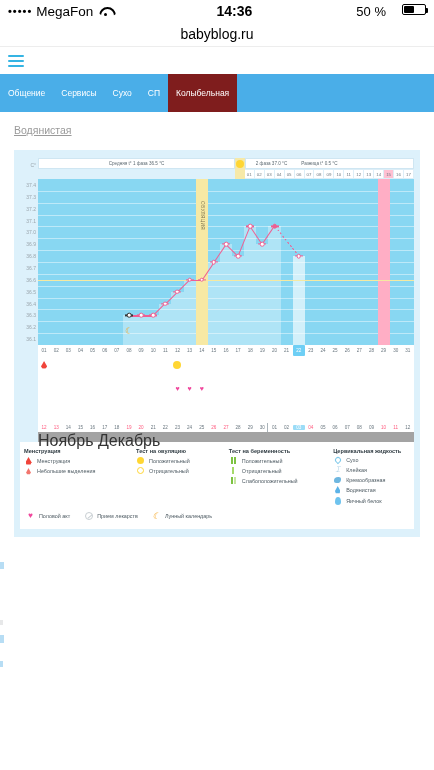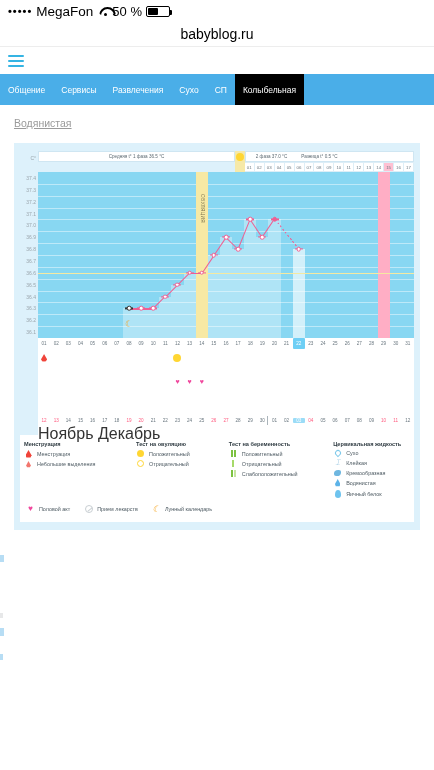--- a/index.html
+++ b/index.html
@@ -23,21 +23,21 @@
   .wifi:before{
     content:"";position:absolute;left:0;top:1px;width:13px;height:13px;
     border:2px solid #000;border-radius:50%;
     clip-path:polygon(0 0,100% 0,100% 42%,50% 75%,0 42%);
   }
   .wifi:after{
     content:"";position:absolute;left:5px;top:7px;width:3px;height:3px;
     background:#000;border-radius:50%;
   }
   .sb-center{flex:1;text-align:center;font-size:14px;font-weight:600;}
-  .sb-right{display:flex;align-items:center;gap:4px;flex:0 0 auto;}
+  .sb-right{display:flex;gap:16px;flex:0 0 auto;}
   .sb-pct{font-size:13px;font-weight:400;}
   .battery{position:relative;width:24px;height:11px;border:1px solid #000;border-radius:2px;}
   .battery-fill{position:absolute;left:1px;top:1px;bottom:1px;width:10px;background:#000;border-radius:1px;}
   .battery:after{content:"";position:absolute;right:-3px;top:3px;width:2px;height:5px;background:#000;border-radius:0 1px 1px 0;}
 
   
   .urlbar{
     height:24px;display:flex;align-items:center;justify-content:center;
     font-size:14px;color:#000;background:#fff;
   }
@@ -47,27 +47,27 @@
     height:28px;display:flex;align-items:center;gap:9px;
     padding:0 8px;background:#fff;border-top:1px solid #ededed;
   }
   .burger{width:16px;display:flex;flex-direction:column;gap:3px;cursor:pointer;}
   .burger span{display:block;height:2px;background:#35b4e3;border-radius:1px;}
   .logo{font-size:15px;font-weight:bold;font-style:italic;letter-spacing:-0.5px;}
   .logo .b1{color:#ec3b83;}
   .logo .b2{color:#2fa6e0;}
 
   
-  .navbar{display:flex;height:31px;font-size:8.5px;background:#4aaee8;}
+  .navbar{display:flex;height:38px;font-size:8.5px;background:#4aaee8;}
   .navbar a{
     display:flex;align-items:center;padding:0 8px;color:#fff;
     text-decoration:none;white-space:nowrap;
   }
   .navbar a.teal{background:#13c8c0;}
-  .navbar a.orange{background:#000000;}
+  .navbar a.orange{background:#7f1d1d;}
 
   
   .page-top{padding:8px 14px 0 14px;}
   .crumb{font-size:10.5px;color:#9a9a9a;text-decoration:underline;display:inline-block;}
   .page-title{font-size:21px;font-weight:bold;color:#3f3f3f;margin-top:6px;letter-spacing:-0.3px;}
 
   
   .chart-card{
     margin:12px 14px 0 14px;background:#ddf1fb;
     padding:8px 6px 8px 6px;
@@ -154,21 +154,21 @@
   .heart{color:#f0479d;font-size:7px;line-height:1;}
 
   
   .calrow{display:flex;height:10px;font-size:4.6px;color:#6b7880;background:#fff;align-items:center;}
   .calrow .cc{flex:1;text-align:center;position:relative;}
   .calrow .cc.red{color:#ff5b7f;}
   .calrow .cc.sel{background:#9bdcf7;color:#fff;border-radius:1px;}
   .calrow .cc.divider:before{
     content:"";position:absolute;left:-1px;top:-2px;height:12px;width:1px;background:#aab4ba;
   }
-  .monthwrap{position:relative;height:10px;background:#ffffff;}
+  .monthwrap{position:relative;height:10px;background:#a3a3a3;}
 
   
   .legend{background:#fff;padding:6px 4px 5px 4px;}
   .legend-cols{display:flex;gap:4px;}
   .lcol{flex:1;}
   .lcol.w1{flex:0 0 28%;}
   .lcol.w2{flex:0 0 23%;}
   .lcol.w3{flex:0 0 26%;}
   .lcol.w4{flex:1;}
   .lhead{font-size:5.6px;font-weight:bold;color:#2f3b42;margin-bottom:3px;}
@@ -199,20 +199,21 @@
 </style>
 </head>
 <body>
 
 <div class="statusbar">
   <div class="sb-left">
     <span class="sb-dots">•••••</span>
     <span class="sb-carrier">MegaFon</span>
     <span class="wifi"></span>
   </div>
+  <div class="sb-center">14:36</div>
   <div class="sb-right">
     <span class="sb-pct">50 %</span>
     <span class="battery">
         <i class="battery-fill"></i>
       </span>
   </div>
 </div>
 
 <div class="urlbar">
   <span>babyblog.ru</span>
@@ -222,21 +223,20 @@
   <div class="burger">
       <span></span>
       <span></span>
       <span></span>
     </div>
 </div>
 
 <div class="navbar">
   <a href="#">Общение</a>
   <a href="#">Сервисы</a>
-  <a href="#">Развлечения</a>
   <a href="#">Сухо</a>
   <a href="#">СП</a>
   <a href="#" class="orange">Колыбельная</a>
 </div>
 
 <div class="page-top">
   <a class="crumb" href="#">Водянистая</a>
 </div>
 
 <div class="chart-card">

